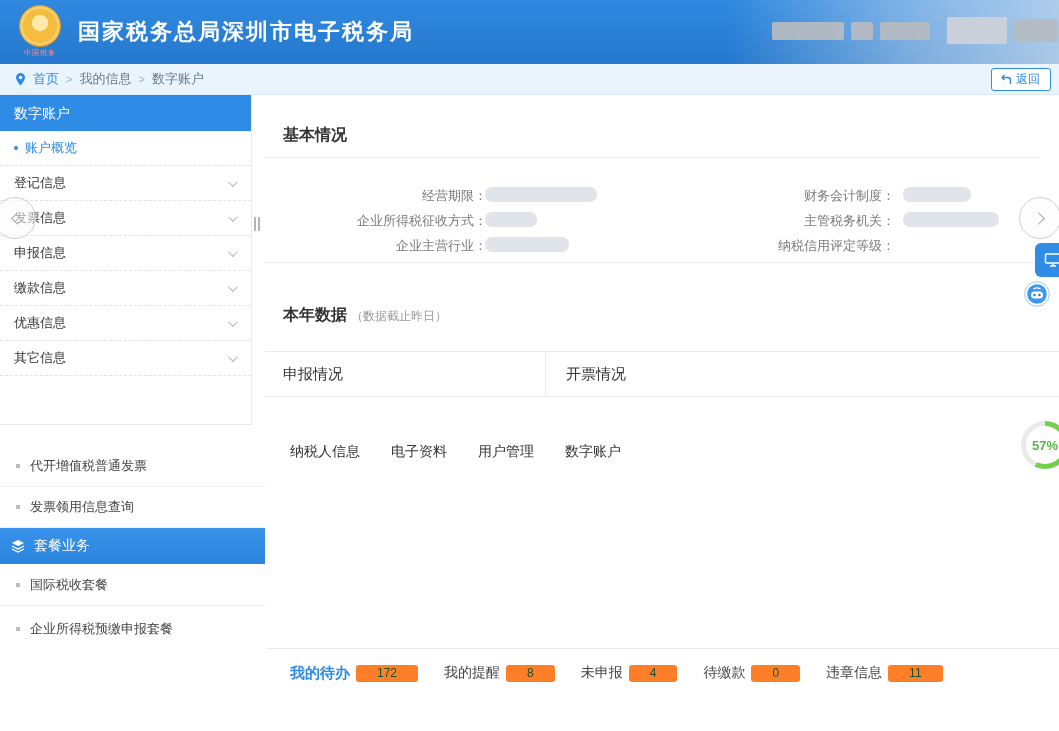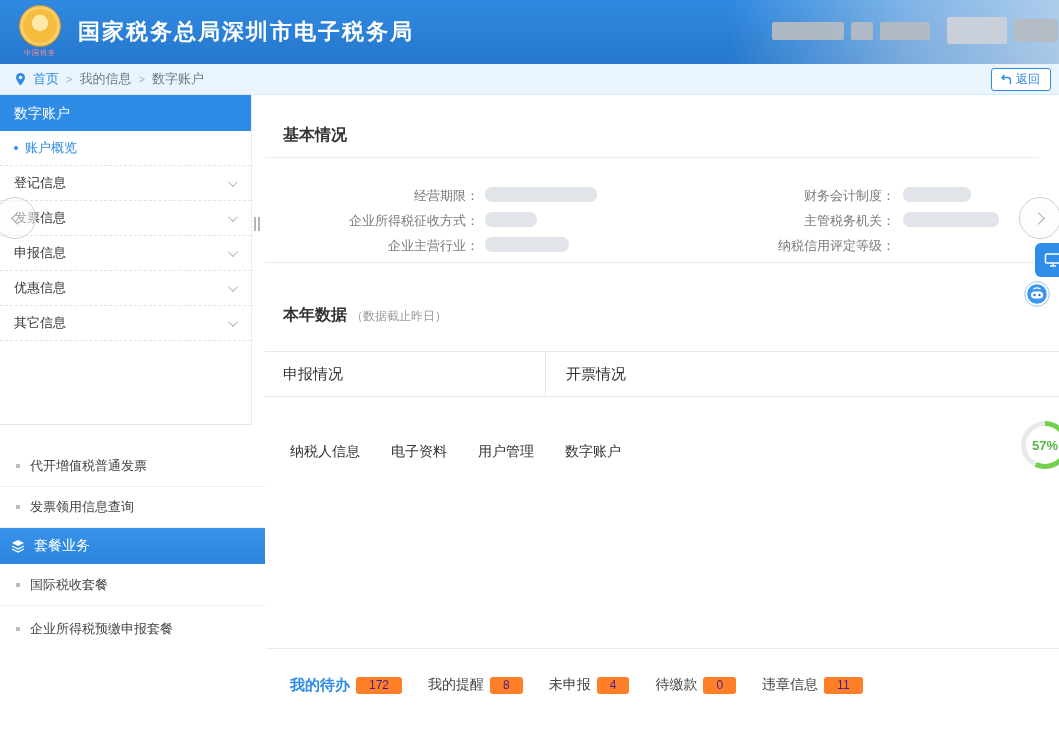--- a/index.html
+++ b/index.html
@@ -57,21 +57,21 @@
   
   .resize-handle { position:absolute; left:252px; top:216px; width:9px; height:16px;
         display:flex; gap:2px; align-items:center; justify-content:center; z-index:3; cursor:col-resize; }
   .resize-handle i { display:block; width:2px; height:14px; background:#aeb6bf; }
 
   
   .main-card { position:absolute; top:95px; left:253px; right:0; height:330px; background:#fff; }
   .card-title { position:absolute; left:30px; top:30px; font-size:16px; font-weight:bold; color:#333; }
   .card-divider { position:absolute; top:62px; left:12px; right:20px; height:1px; background:#ececec; }
   .f-label { position:absolute; font-size:13px; color:#7a7a7a; text-align:right; }
-  .col-l.f-label { left:51px; width:175px; }
+  .col-l.f-label { left:59px; width:175px; }
   .col-r.f-label { left:437px; width:205px; }
   .f-value { position:absolute; height:15px; border-radius:7px; background:#e1e4e9; }
   .col-l.f-value { left:232px; }
   .col-r.f-value { left:650px; }
   .row1 { top:92px; } .row2 { top:117px; } .row3 { top:142px; }
   .v0 { width:112px; } .v1 { width:68px; } .v2 { width:52px; } .v3 { width:96px; } .v4 { width:84px; }
   .section-divider { position:absolute; top:167px; left:12px; right:0; height:1px; background:#ececec; }
   .year-title { position:absolute; left:30px; top:210px; font-size:16px; font-weight:bold; color:#333; }
   .year-sub { font-size:12px; color:#999; font-weight:normal; margin-left:4px; }
   .tabs-row { position:absolute; top:256px; left:12px; right:0; height:46px;
@@ -114,25 +114,25 @@
         border-bottom:1px solid #f0f0f0; font-size:13px; color:#444; cursor:pointer; }
   .pm-item::before { content:''; position:absolute; left:16px; width:4px; height:4px; background:#b9bdc5; }
   .pm-item.short { height:37px; }
   .pm-section { position:relative; height:36px; display:flex; align-items:center; padding-left:34px;
         background:linear-gradient(180deg,#3a93ea,#2b84dd); color:#fff; font-size:14px; cursor:pointer; }
   .pm-section .layers-icon { position:absolute; left:11px; top:11px; }
   .pm-item.tall { height:42px; }
   .pm-item.cut { height:46px; border-bottom:none; }
 
   .todo-divider { position:absolute; top:648px; left:266px; right:0; height:1px; background:#ebebeb; }
-  .todo-row { position:absolute; top:656px; left:290px; display:flex; align-items:center; gap:26px; height:34px;margin-top:12px; }
+  .todo-row { position:absolute; top:656px; left:290px; display:flex; align-items:center; gap:26px; height:34px; }
   .todo-tab { display:flex; align-items:center; font-size:14px; color:#444; cursor:pointer; }
   .todo-tab.active { color:#2e8be6; font-weight:bold; font-size:15px; }
-  .badge { margin-left:6px; background:#ff7e28; color:#4c1d95; font-size:12px; font-weight:normal;
-        border-radius:3px; padding:0 13px; height:17px; line-height:17px; display:inline-block; }
+  .badge { margin-left:6px; background:#ff7e28; color:#14532d; font-size:12px; font-weight:normal;
+        border-radius:3px; padding:0 21px; height:17px; line-height:17px; display:inline-block; }
 </style>
 </head>
 <body>
 
 <div class="page">
 
   <header class="header">
     <div class="header-banner"></div>
     <div class="logo">
       <div class="emblem"></div>
@@ -180,20 +180,24 @@
     </div>
     <div class="sb-item">
       <span>发票信息</span>
       <span class="chev"></span>
     </div>
     <div class="sb-item">
       <span>申报信息</span>
       <span class="chev"></span>
     </div>
     <div class="sb-item">
+      <span>缴款信息</span>
+      <span class="chev"></span>
+    </div>
+    <div class="sb-item">
       <span>优惠信息</span>
       <span class="chev"></span>
     </div>
     <div class="sb-item">
       <span>其它信息</span>
       <span class="chev"></span>
     </div>
   </aside>
 
   <div class="resize-handle">

